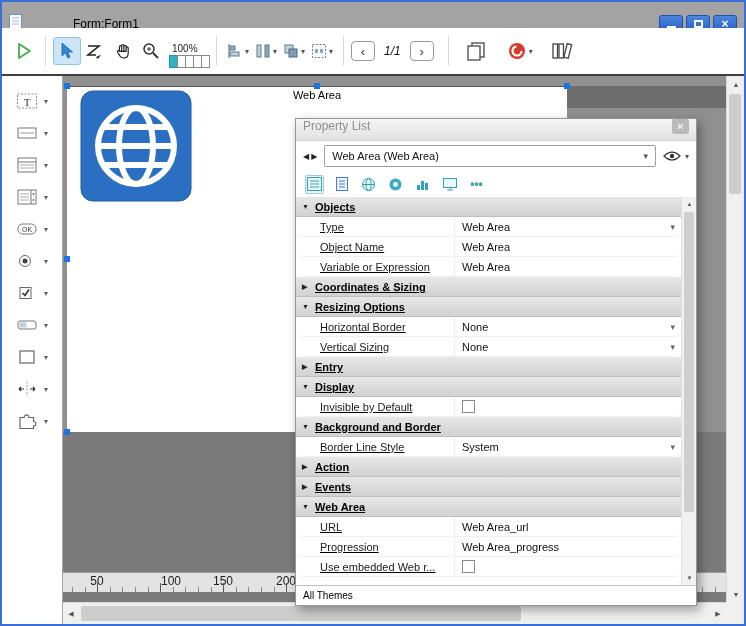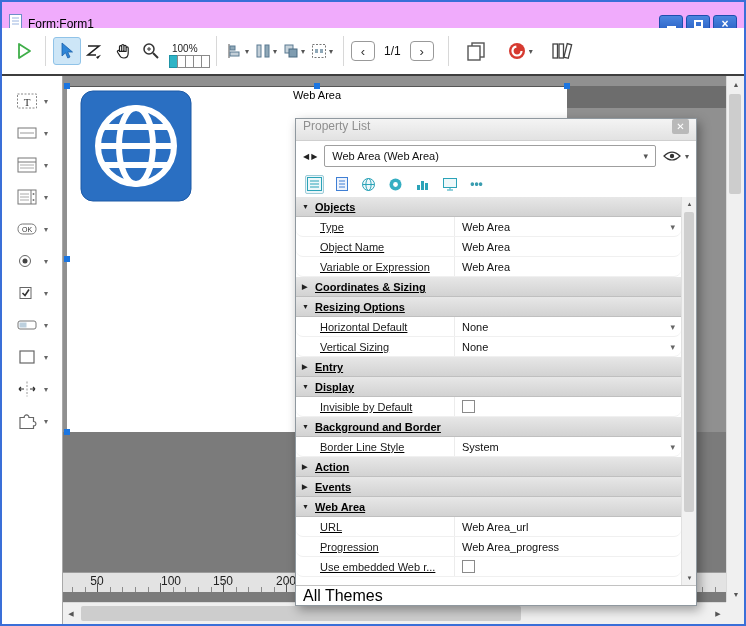--- a/index.html
+++ b/index.html
@@ -3,22 +3,22 @@
 <meta charset="utf-8">
 <style>
   * { margin:0; padding:0; box-sizing:border-box; }
   html,body { background:#6b6b6b; }
   body { font-family:"Liberation Sans", sans-serif; }
 
   .window { position:relative; width:746px; height:626px; background:#fff;
             border:2px solid #3a6fd8; overflow:hidden; }
 
   
-  .titlebar { position:absolute; top:0; left:0; right:0; height:44px; background:#f0abfc;
-              border-bottom:1px solid #d9d9d9; display:flex; align-items:center; padding:0 7px; }
+  .titlebar { position:absolute; top:0; left:0; right:0; height:44px; background:#a3a3a3;
+              border-bottom:1px solid #d9d9d9; display:flex; align-items:center; padding:0 7px;gap:45px; }
   .title-text { font-size:12px; color:#000; margin-left:6px; }
   .win-controls { margin-left:auto; display:flex; gap:3px; }
   .win-btn { width:24px; height:17px; border-radius:3px;
              background:linear-gradient(#4a86e0,#2c61c4); border:1px solid #1e4fae;
              display:flex; align-items:center; justify-content:center; color:#fff; }
   .glyph-min { width:9px; border-bottom:2px solid #fff; margin-top:6px; }
   .glyph-max { width:9px; height:8px; border:2px solid #fff; }
   .glyph-close { font-size:12px; font-weight:bold; line-height:1; }
 
   
@@ -29,21 +29,21 @@
             border-radius:3px; border:1px solid transparent; flex:0 0 auto; }
   .tb-btn.selected { background:#cde6f7; border:1px solid #90c3e8; }
   .caret { font-size:8px; color:#555; margin-left:2px; }
   .zoom-widget { display:flex; flex-direction:column; align-items:flex-start; margin-left:4px; flex:0 0 auto; }
   .zoom-label { font-size:10px; color:#222; margin-left:3px; margin-bottom:1px;margin-top:8px; }
   .zoom-boxes { display:flex; }
   .zoom-box { width:9px; height:13px; border:1px solid #8a8a8a; background:#fff; margin-right:-1px; }
   .zoom-box.active { background:#2fb4c6; border-color:#1f93a6; }
   .page-btn { width:24px; height:20px; border:1px solid #999; border-radius:4px; background:#fff;
               display:flex; align-items:center; justify-content:center; font-size:13px; color:#333; flex:0 0 auto;}
-  .page-label { font-size:12px; color:#111; margin:18px 9px; flex:0 0 auto; }
+  .page-label { font-size:12px; color:#111; margin:18px 9px; flex:0 0 auto;font-style:italic; }
 
   
   .sidebar { position:absolute; top:74px; left:0; bottom:0; width:61px; background:#fff;
              border-right:1px solid #a8a8a8; padding-top:12px; z-index:2; }
   .tool { width:100%; height:26px; margin-bottom:6px; display:flex; align-items:center;
           justify-content:center; gap:4px; }
   .tool .caret { font-size:8px; color:#666; }
 
   
   .canvas { position:absolute; left:61px; top:74px; right:18px; bottom:22px; background:#909090; overflow:hidden; }
@@ -111,21 +111,21 @@
   .p-value { position:absolute; left:166px; top:0; color:#111; }
   .combo-chev { position:absolute; right:6px; top:0; font-size:9px; color:#666; }
   .p-check { position:absolute; left:166px; top:3px; width:13px; height:13px;
              border:1px solid #8a8a8a; background:#fff; }
   .pl-scroll { position:absolute; right:0; top:0; bottom:0; width:15px; background:#f1f1f1;
                border-left:1px solid #e0e0e0; }
   .pl-sarrow { position:absolute; left:0; width:15px; height:14px; display:flex; align-items:center;
                justify-content:center; font-size:6px; color:#555; }
   .pl-thumb { position:absolute; left:2px; right:2px; top:15px; height:300px; background:#cfcfcf; border-radius:2px; }
   .pl-footer { position:absolute; bottom:0; left:0; right:0; height:20px; border-top:1px solid #c2c2c2;
-               font-size:16px; line-height:19px; padding-left:7px; background:#fff; color:#000; }
+               font-size:10px; line-height:19px; padding-left:7px; background:#fff; color:#000; }
 </style>
 </head>
 <body>
 
 <div class="window">
 
   <div class="titlebar">
     <span>
       <svg width="13" height="15">
           <rect x="0.5" y="0.5" width="12" height="14" fill="#fff" stroke="#6f8fc9"></rect>
@@ -468,21 +468,21 @@
         </div>
         <div class="pl-row section">
           <span class="sec-chev">▶</span>
           <span class="sec-label">Coordinates &amp; Sizing</span>
         </div>
         <div class="pl-row section">
           <span class="sec-chev">▼</span>
           <span class="sec-label">Resizing Options</span>
         </div>
         <div class="pl-row prop">
-          <span class="p-label">Horizontal Default</span>
+          <span class="p-label">Horizontal Border</span>
           <span class="p-value">None</span>
           <span class="combo-chev">▾</span>
         </div>
         <div class="pl-row prop">
           <span class="p-label">Vertical Sizing</span>
           <span class="p-value">None</span>
           <span class="combo-chev">▾</span>
         </div>
         <div class="pl-row section">
           <span class="sec-chev">▶</span>

